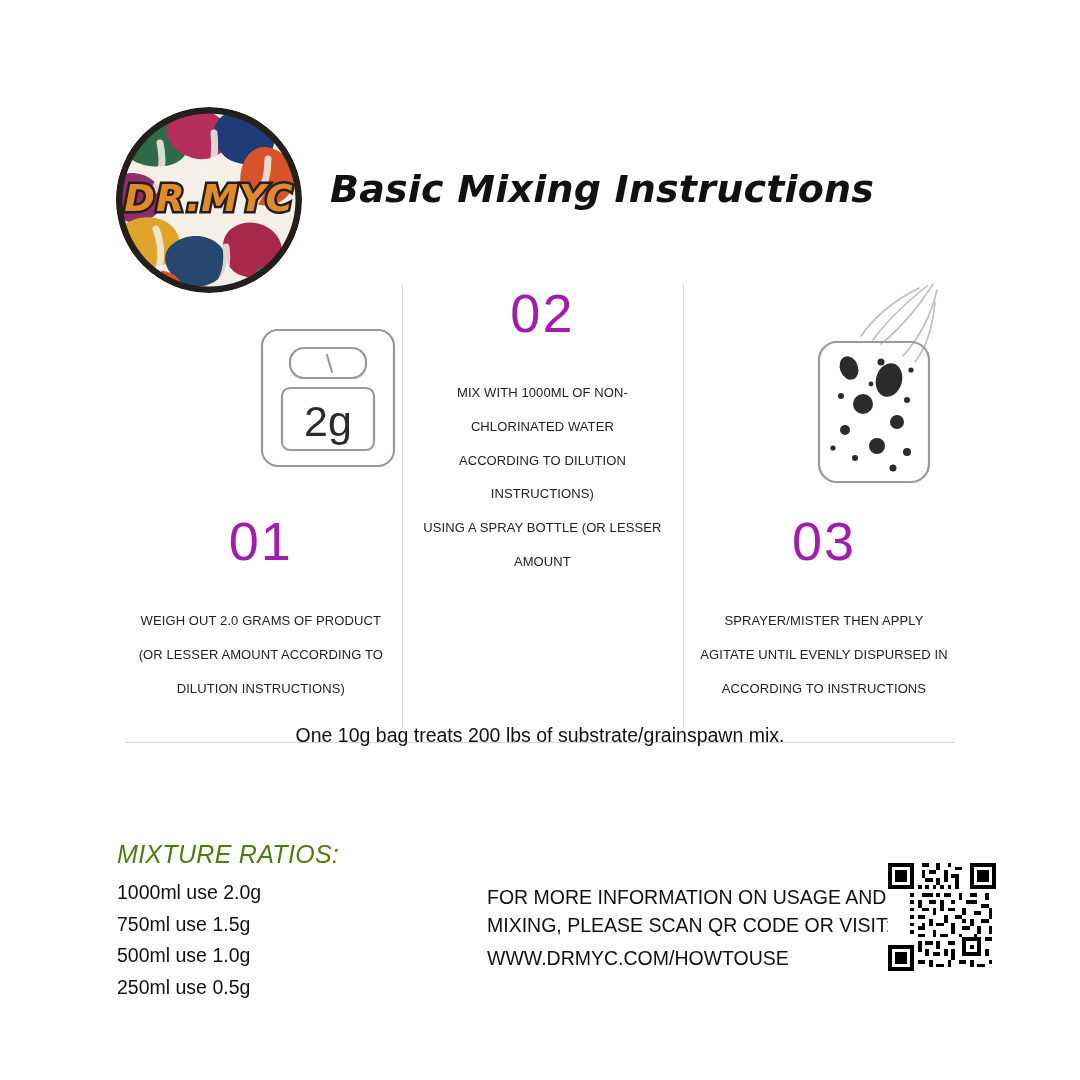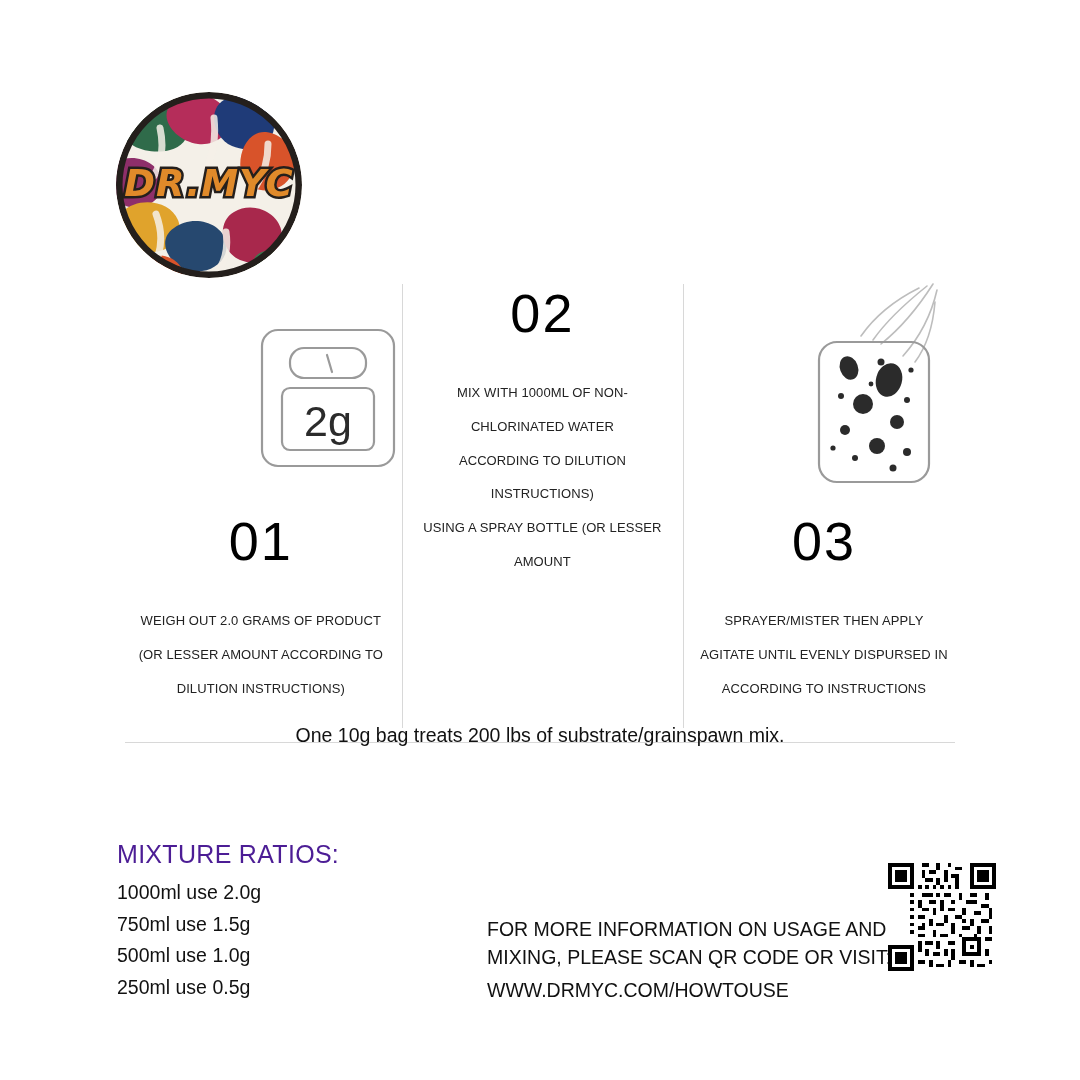--- a/index.html
+++ b/index.html
@@ -12,21 +12,21 @@
   }
   .page {
     position: relative;
     width: 1080px; height: 1080px;
     background: #ffffff;
   }
 
   
   .header {
     position: absolute;
-    top: 92px; left: 0; width: 1048px;
+    top: 107px; left: 0; width: 1048px;
     height: 190px;
   }
   .logo {
     position: absolute;
     left: 116px; top: 0;
     width: 186px; height: 186px;
     border-radius: 50%;
     overflow: hidden;
     background: #f3efe7;
   }
@@ -70,21 +70,21 @@
     display: flex;
     align-items: center;
     justify-content: flex-end;
     width: 100%;
   }
   .step-num {
     font-family: "Liberation Sans", sans-serif;
     font-weight: 300;
     font-size: 54px;
     letter-spacing: 2px;
-    color: #000000;
+    color: #a21caf;
     line-height: 1;
     margin-top: 2px;
   }
   .step-text {
     margin-top: 36px;
     width: 262px;
     text-align: center;
     font-family: "Liberation Sans", sans-serif;
     font-size: 13px;
     letter-spacing: 0.1px;
@@ -113,35 +113,36 @@
   .ratios {
     position: absolute;
     left: 117px; top: 840px;
     width: 330px;
   }
   .ratios h2 {
     font-family: "Liberation Sans", sans-serif;
     font-weight: 400;
     font-size: 25px;
     letter-spacing: 0.3px;
-    color: #4c1d95;
+    color: #4d7c0f;
     margin-bottom: 8px;
+    font-style: italic;
   }
   .ratios ul { list-style: none; }
   .ratios li {
     font-family: "Liberation Sans", sans-serif;
     font-size: 19.5px;
     line-height: 1.62;
     color: #111111;
   }
 
   
   .qr-block {
     position: absolute;
-    left: 487px; top: 916px;
+    left: 487px; top: 884px;
     width: 400px;
   }
   .qr-line {
     font-family: "Liberation Sans", sans-serif;
     font-size: 19.5px;
     line-height: 1.42;
     color: #111111;
     white-space: nowrap;
   }
   .qr-code {
@@ -182,20 +183,21 @@
           <path d="M44 36c4 18 2 34-6 48M98 26c2 20 0 36-8 50M152 52c0 18-4 30-12 42M40 122c6 16 6 30 2 42M110 140c2 14 0 26-6 36" stroke="#f4f0e8" stroke-width="7" fill="none" stroke-linecap="round" opacity="0.85"></path>
           <circle cx="93" cy="93" r="90" fill="none" stroke="#241f1c" stroke-width="7"></circle>
         </g>
 
         <g>
           <text x="93" y="104" text-anchor="middle" font-family="DejaVu Sans, sans-serif" font-size="37" font-weight="700" font-style="italic" fill="#e08a2a" stroke="#241f1c" stroke-width="5" paint-order="stroke" letter-spacing="1">DR.MYC</text>
         </g>
       </svg>
     </div>
 
+    <div class="title">Basic Mixing Instructions</div>
   </div>
 
   <div class="steps">
 
     <div class="step">
       <div class="icon-box">
         <svg width="148" height="152" viewBox="0 0 148 152" aria-hidden="true">
           <rect x="8" y="8" width="132" height="136" rx="16" fill="none" stroke="#9a9a9a" stroke-width="2.2"></rect>
           <rect x="36" y="26" width="76" height="30" rx="14" fill="none" stroke="#9a9a9a" stroke-width="2.2"></rect>
           <path d="M78 50l-5-17" stroke="#9a9a9a" stroke-width="2.2" stroke-linecap="round"></path>

